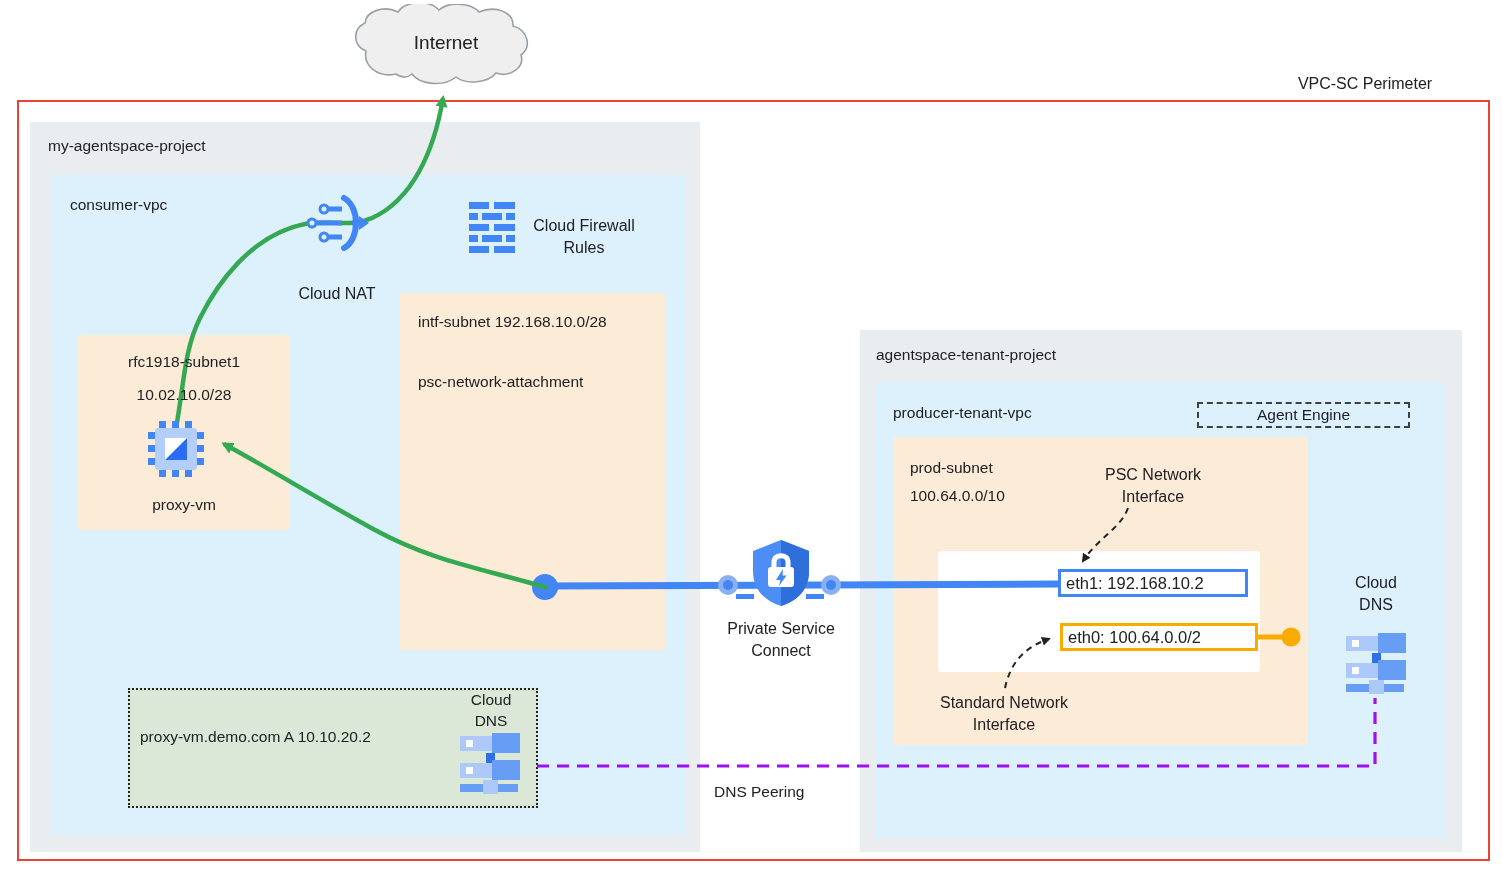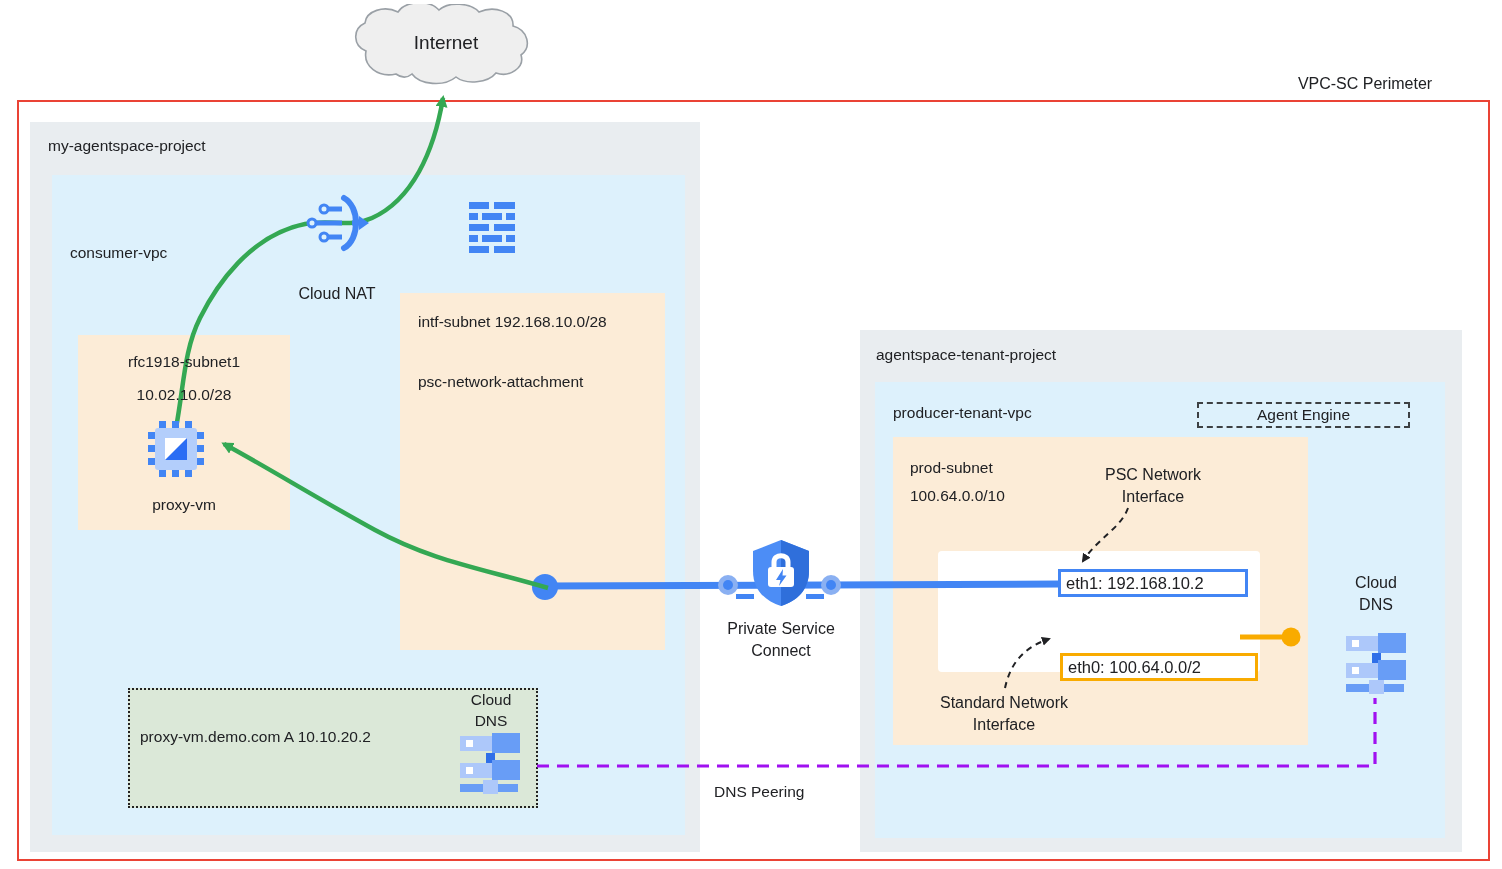--- a/index.html
+++ b/index.html
@@ -193,32 +193,36 @@
       <rect x="34" y="30" width="28" height="20" fill="#689df6"></rect>
       <rect x="28" y="50" width="9" height="8" fill="#2f6fe8"></rect>
       <rect x="2" y="54" width="58" height="8" fill="#689df6"></rect>
       <rect x="25" y="50" width="15" height="14" fill="#adc8fa"></rect>
     </svg>
   </div>
 
   <div class="box ethbox eth1" style="left:1058px;top:569px;width:190px;height:28px;">
     <span>eth1: 192.168.10.2</span>
   </div>
-  <div class="box ethbox eth0" style="left:1060px;top:653px;width:198px;height:28px;">
+  <div class="box ethbox eth0" style="left:1060px;top:623px;width:198px;height:28px;">
     <span>eth0: 100.64.0.0/2</span>
   </div>
 
   <div class="lbl t16 toplbl" style="left:1285px;top:75px;width:160px;text-align:center;">VPC-SC Perimeter</div>
 
   <div class="lbl t15 toplbl" style="left:48px;top:137px;">my-agentspace-project</div>
 
-  <div class="lbl t15 toplbl" style="left:70px;top:196px;margin-top:48px;">consumer-vpc</div>
+  <div class="lbl t15 toplbl" style="left:70px;top:196px;">consumer-vpc</div>
 
   <div class="lbl t16 toplbl" style="left:282px;top:261px;width:110px;text-align:center;margin-top:24px;">Cloud NAT</div>
 
+  <div class="lbl t16 toplbl two-line center" style="left:520px;top:215px;width:128px;white-space:normal;">
+    <div>Cloud Firewall</div>
+    <div>Rules</div>
+  </div>
 
   <div class="lbl t15 toplbl" style="left:78px;top:353px;width:212px;text-align:center;">rfc1918-subnet1</div>
   <div class="lbl t15 toplbl" style="left:78px;top:386px;width:212px;text-align:center;">10.02.10.0/28</div>
   <div class="lbl t15 toplbl" style="left:78px;top:496px;width:212px;text-align:center;">proxy-vm</div>
 
   <div class="lbl t15 toplbl" style="left:418px;top:313px;">intf-subnet 192.168.10.0/28</div>
   <div class="lbl t15 toplbl" style="left:418px;top:373px;">psc-network-attachment</div>
 
   <div class="lbl t15 toplbl" style="left:140px;top:728px;">proxy-vm.demo.com  A 10.10.20.2</div>
   <div class="lbl t15 toplbl two-line center" style="left:452px;top:690px;width:78px;white-space:normal;">

